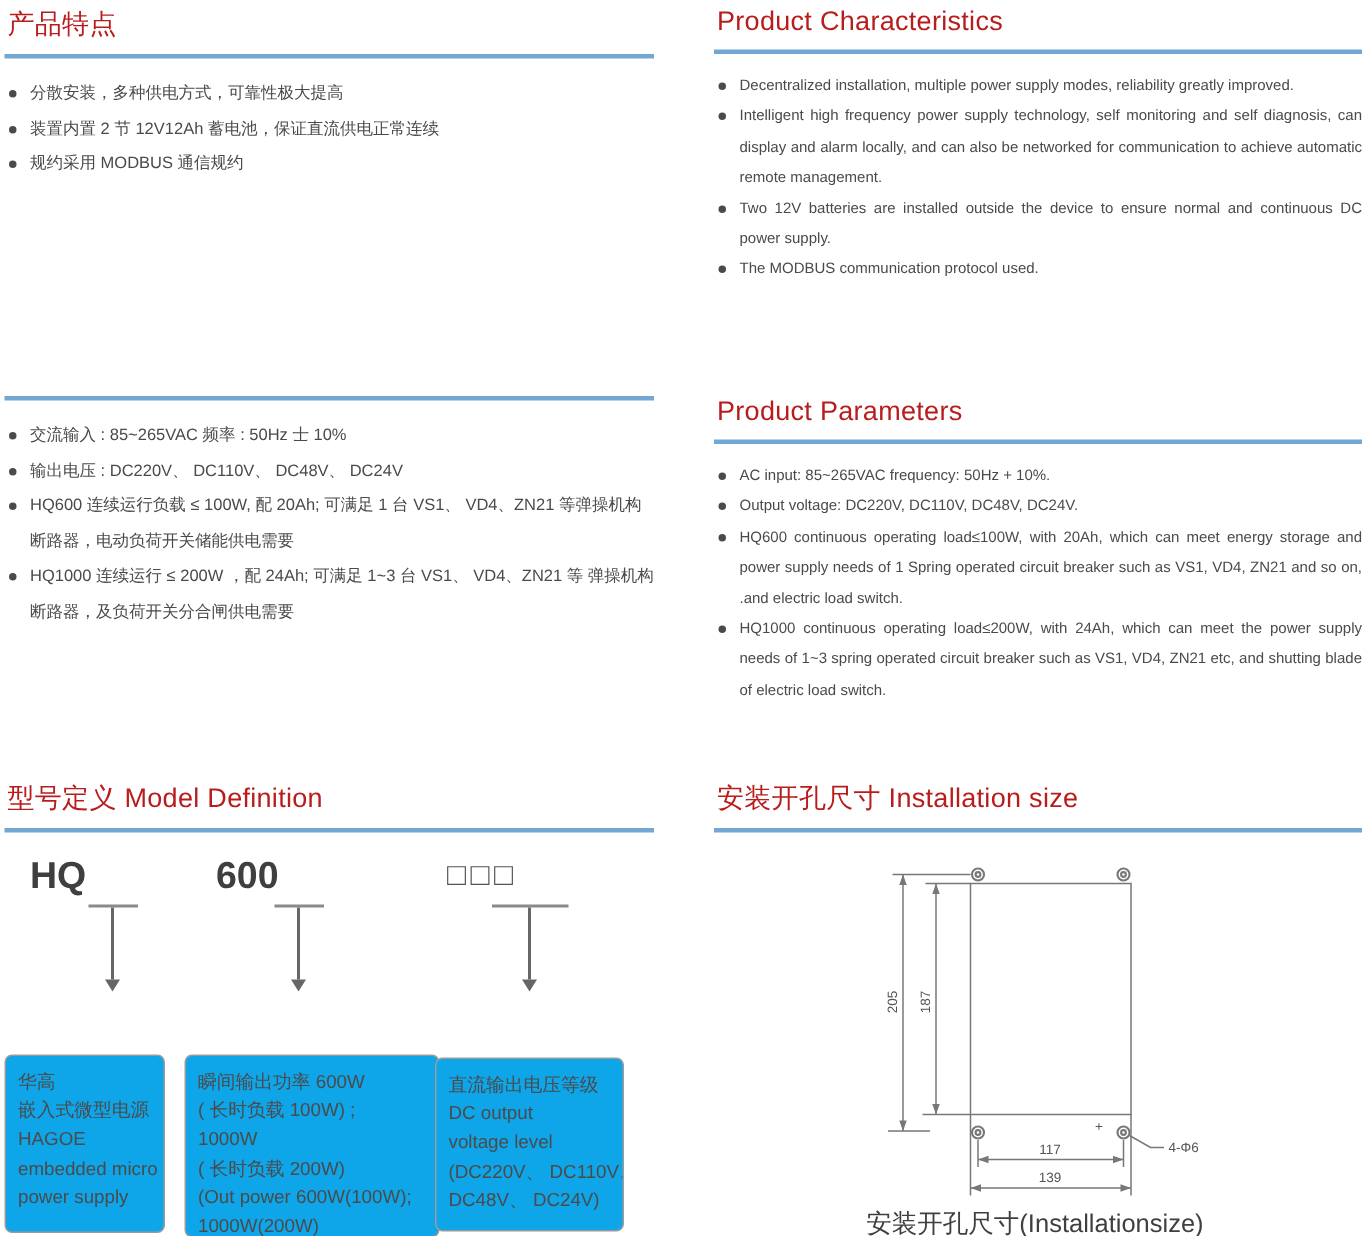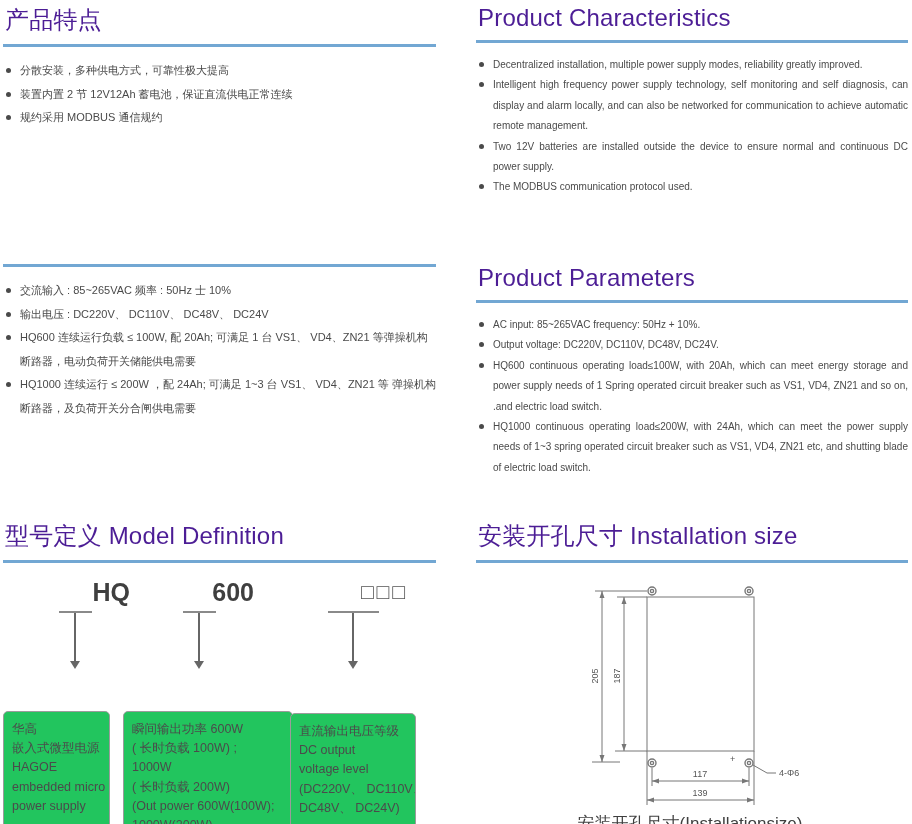--- a/index.html
+++ b/index.html
@@ -3,45 +3,45 @@
 <meta charset="utf-8">
 <style>
   html,body{margin:0;padding:0;}
   body{
     width:912px;height:824px;position:relative;background:#ffffff;
     font-family:"Liberation Sans","DejaVu Sans",sans-serif;
     color:#4a4a4a;overflow:hidden;
   }
   .sec{position:absolute;}
   .sec h2{
-    margin:0 0 8px 2px;font-size:24px;font-weight:400;color:#4c1d95;
+    margin:0 0 8px 2px;font-size:18px;font-weight:400;color:#b91c1c;
     letter-spacing:.2px;
   }
   .rule{height:3px;background:#72a7d3;}
   ul.blist{list-style:none;margin:12px 0 0 0;padding:0 0 0 17px;}
   ul.blist li{position:relative;margin:0;}
   ul.blist li::before{
     content:"";position:absolute;left:-14px;width:5px;height:5px;
     border-radius:50%;background:#4a4a4a;
   }
   ul.cn{font-size:11px;line-height:23.6px;}
   ul.cn li::before{top:9px;}
   ul.en{font-size:10px;line-height:20.4px;text-align:justify;}
   ul.en li::before{top:7px;}
 
   
   .model-diagram{position:relative;height:272px;margin-top:0;}
-  .mgroup{position:absolute;top:14px;width:110px;text-align:right;}
+  .mgroup{position:absolute;top:14px;width:110px;text-align:left;}
   .mgroup .code{font-size:25px;font-weight:700;color:#3f3f3f;height:30px;line-height:30px;}
   .mgroup.squares .code{font-weight:400;font-size:21px;letter-spacing:3px;color:#555;}
   .mgroup .hline{height:2px;background:#8a8a8a;margin:4px auto 0 auto;}
   .mgroup .stem{width:2px;height:48px;background:#666;margin:0 auto;}
   .mgroup .ahead{width:0;height:0;border:5px solid transparent;border-top:8px solid #666;border-bottom:0;margin:0 auto;}
   .mbox{
-    position:absolute;box-sizing:border-box;background:#22c55e;
+    position:absolute;box-sizing:border-box;background:#0ea5e9;
     border:1px solid #9b9b9b;border-radius:5px;padding:8px 8px;
     font-size:12.5px;line-height:19.2px;color:#4b4b4b;white-space:nowrap;overflow:hidden;
   }
   .mbox1{left:0;top:148px;width:107px;height:119px;}
   .mbox2{left:120px;top:148px;width:170px;height:122px;}
   .mbox3{left:287px;top:150px;width:126px;height:116px;}
 
   
   .drawing{position:relative;height:280px;}
   .drawing svg{position:absolute;left:94px;top:11px;}

